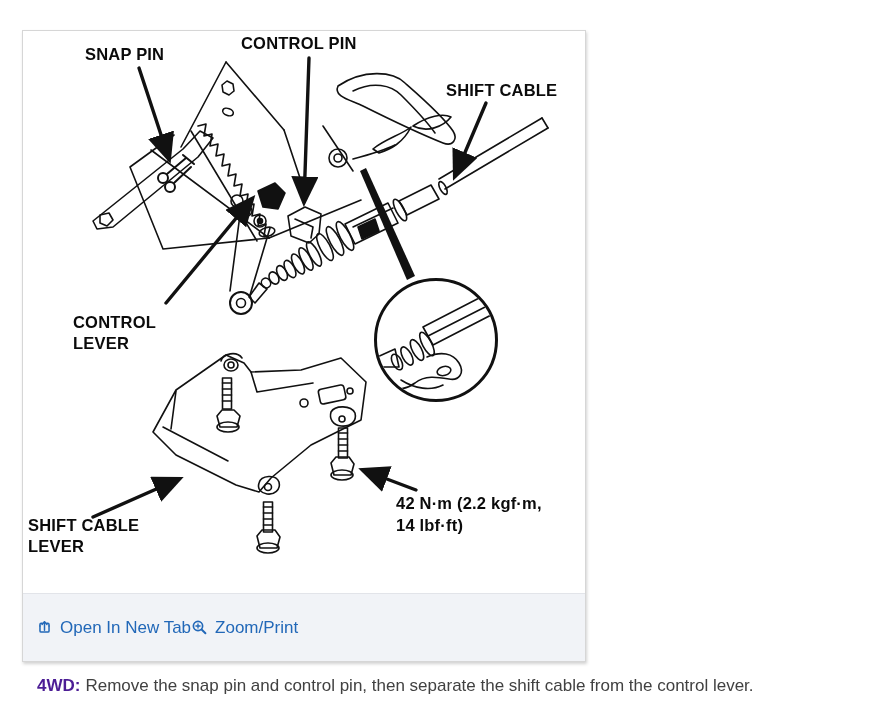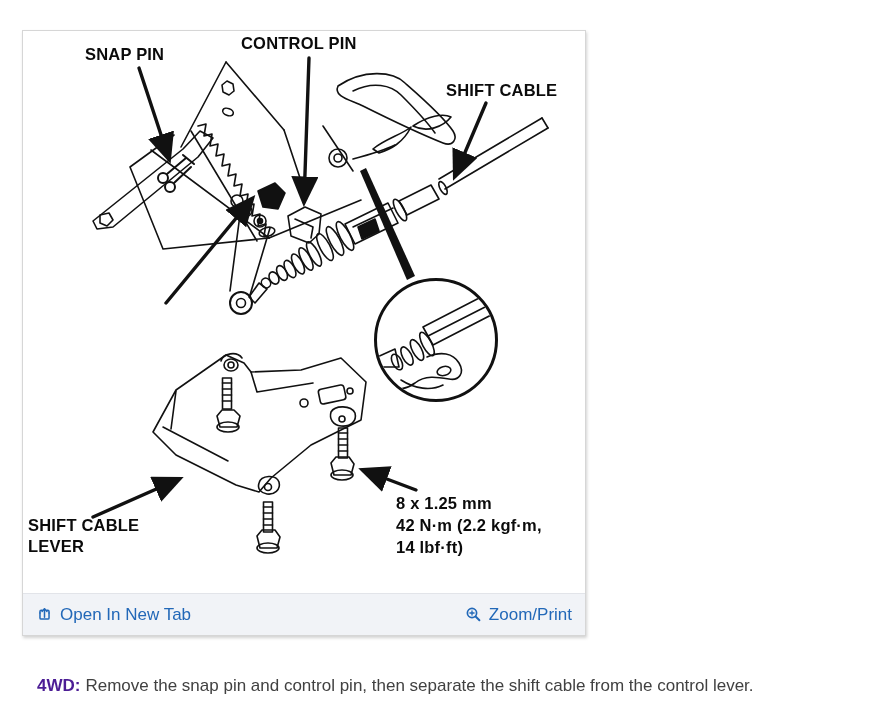--- a/index.html
+++ b/index.html
@@ -5,21 +5,21 @@
   html,body{margin:0;padding:0;background:#ffffff;}
   .stage{position:relative;width:854px;height:710px;background:#fff;overflow:hidden;
          font-family:"Liberation Sans",sans-serif;}
   .panel{position:absolute;left:22px;top:30px;width:562px;background:#fff;
          border:1px solid #d6d6d6;box-shadow:1px 2px 3px rgba(0,0,0,.18);}
   .diagram-area{position:relative;width:562px;height:562px;background:#fff;overflow:hidden;}
   svg.art{position:absolute;left:0;top:0;}
   .dlabel{position:absolute;font-weight:700;font-size:16.5px;line-height:21px;
           color:#0b0b0b;white-space:nowrap;letter-spacing:.2px;}
   .footer-bar{height:33px;background:#f1f3f7;border-top:1px solid #e2e4e9;
-              display:flex;align-items:center;justify-content:space-between;padding:4px 13px;}
+              display:flex;align-items:center;justify-content:flex-start;padding:17px 13px;}
   .link{display:flex;align-items:center;gap:7px;color:#2268b8;font-size:17px;
         text-decoration:none;cursor:pointer;line-height:1;}
   .link svg{display:block;}
   .caption{position:absolute;left:37px;top:676px;font-size:17px;color:#414141;width:810px;}
   .caption .pfx{font-weight:700;color:#4c1d95;margin-right:5px;}
 </style>
 </head>
 <body>
 
 <div class="stage">
@@ -181,26 +181,29 @@
           <line x1="463" y1="72" x2="432" y2="145" marker-end="url(#ah)"></line>
           <line x1="143" y1="272" x2="229" y2="168" marker-end="url(#ah)"></line>
           <line x1="70" y1="486" x2="156" y2="448" marker-end="url(#ah)"></line>
           <line x1="393" y1="459" x2="340" y2="439" marker-end="url(#ah)"></line>
         </g>
       </svg>
 
       <div class="dlabel" style="left:62px;top:13px;">SNAP PIN</div>
       <div class="dlabel" style="left:218px;top:2px;">CONTROL PIN</div>
       <div class="dlabel" style="left:423px;top:49px;">SHIFT CABLE</div>
+      <div class="dlabel" style="left:50px;top:281px;">
+        <div>CONTROL</div>
+        <div>LEVER</div>
+      </div>
       <div class="dlabel" style="left:5px;top:484px;">
         <div>SHIFT CABLE</div>
         <div>LEVER</div>
       </div>
       <div class="dlabel" style="left:373px;top:461px;line-height:22px;">
-        <div>8 x 1.25 mm</div>
         <div>42 N·m (2.2 kgf·m,</div>
         <div>14 lbf·ft)</div>
       </div>
     </div>
 
     <div class="footer-bar">
       <a class="link">
         <svg width="17" height="17" viewBox="0 0 18 18" stroke="#2268b8" stroke-width="1.6" fill="none" stroke-linecap="round" stroke-linejoin="round">
           <path d="M4.2,7.4 V12.6 Q4.2,13.8 5.4,13.8 H12.6 Q13.8,13.8 13.8,12.6 V7.4"></path>
           <path d="M4.2,7.4 V5.8 Q4.2,4.6 5.4,4.6 H6.6"></path>

